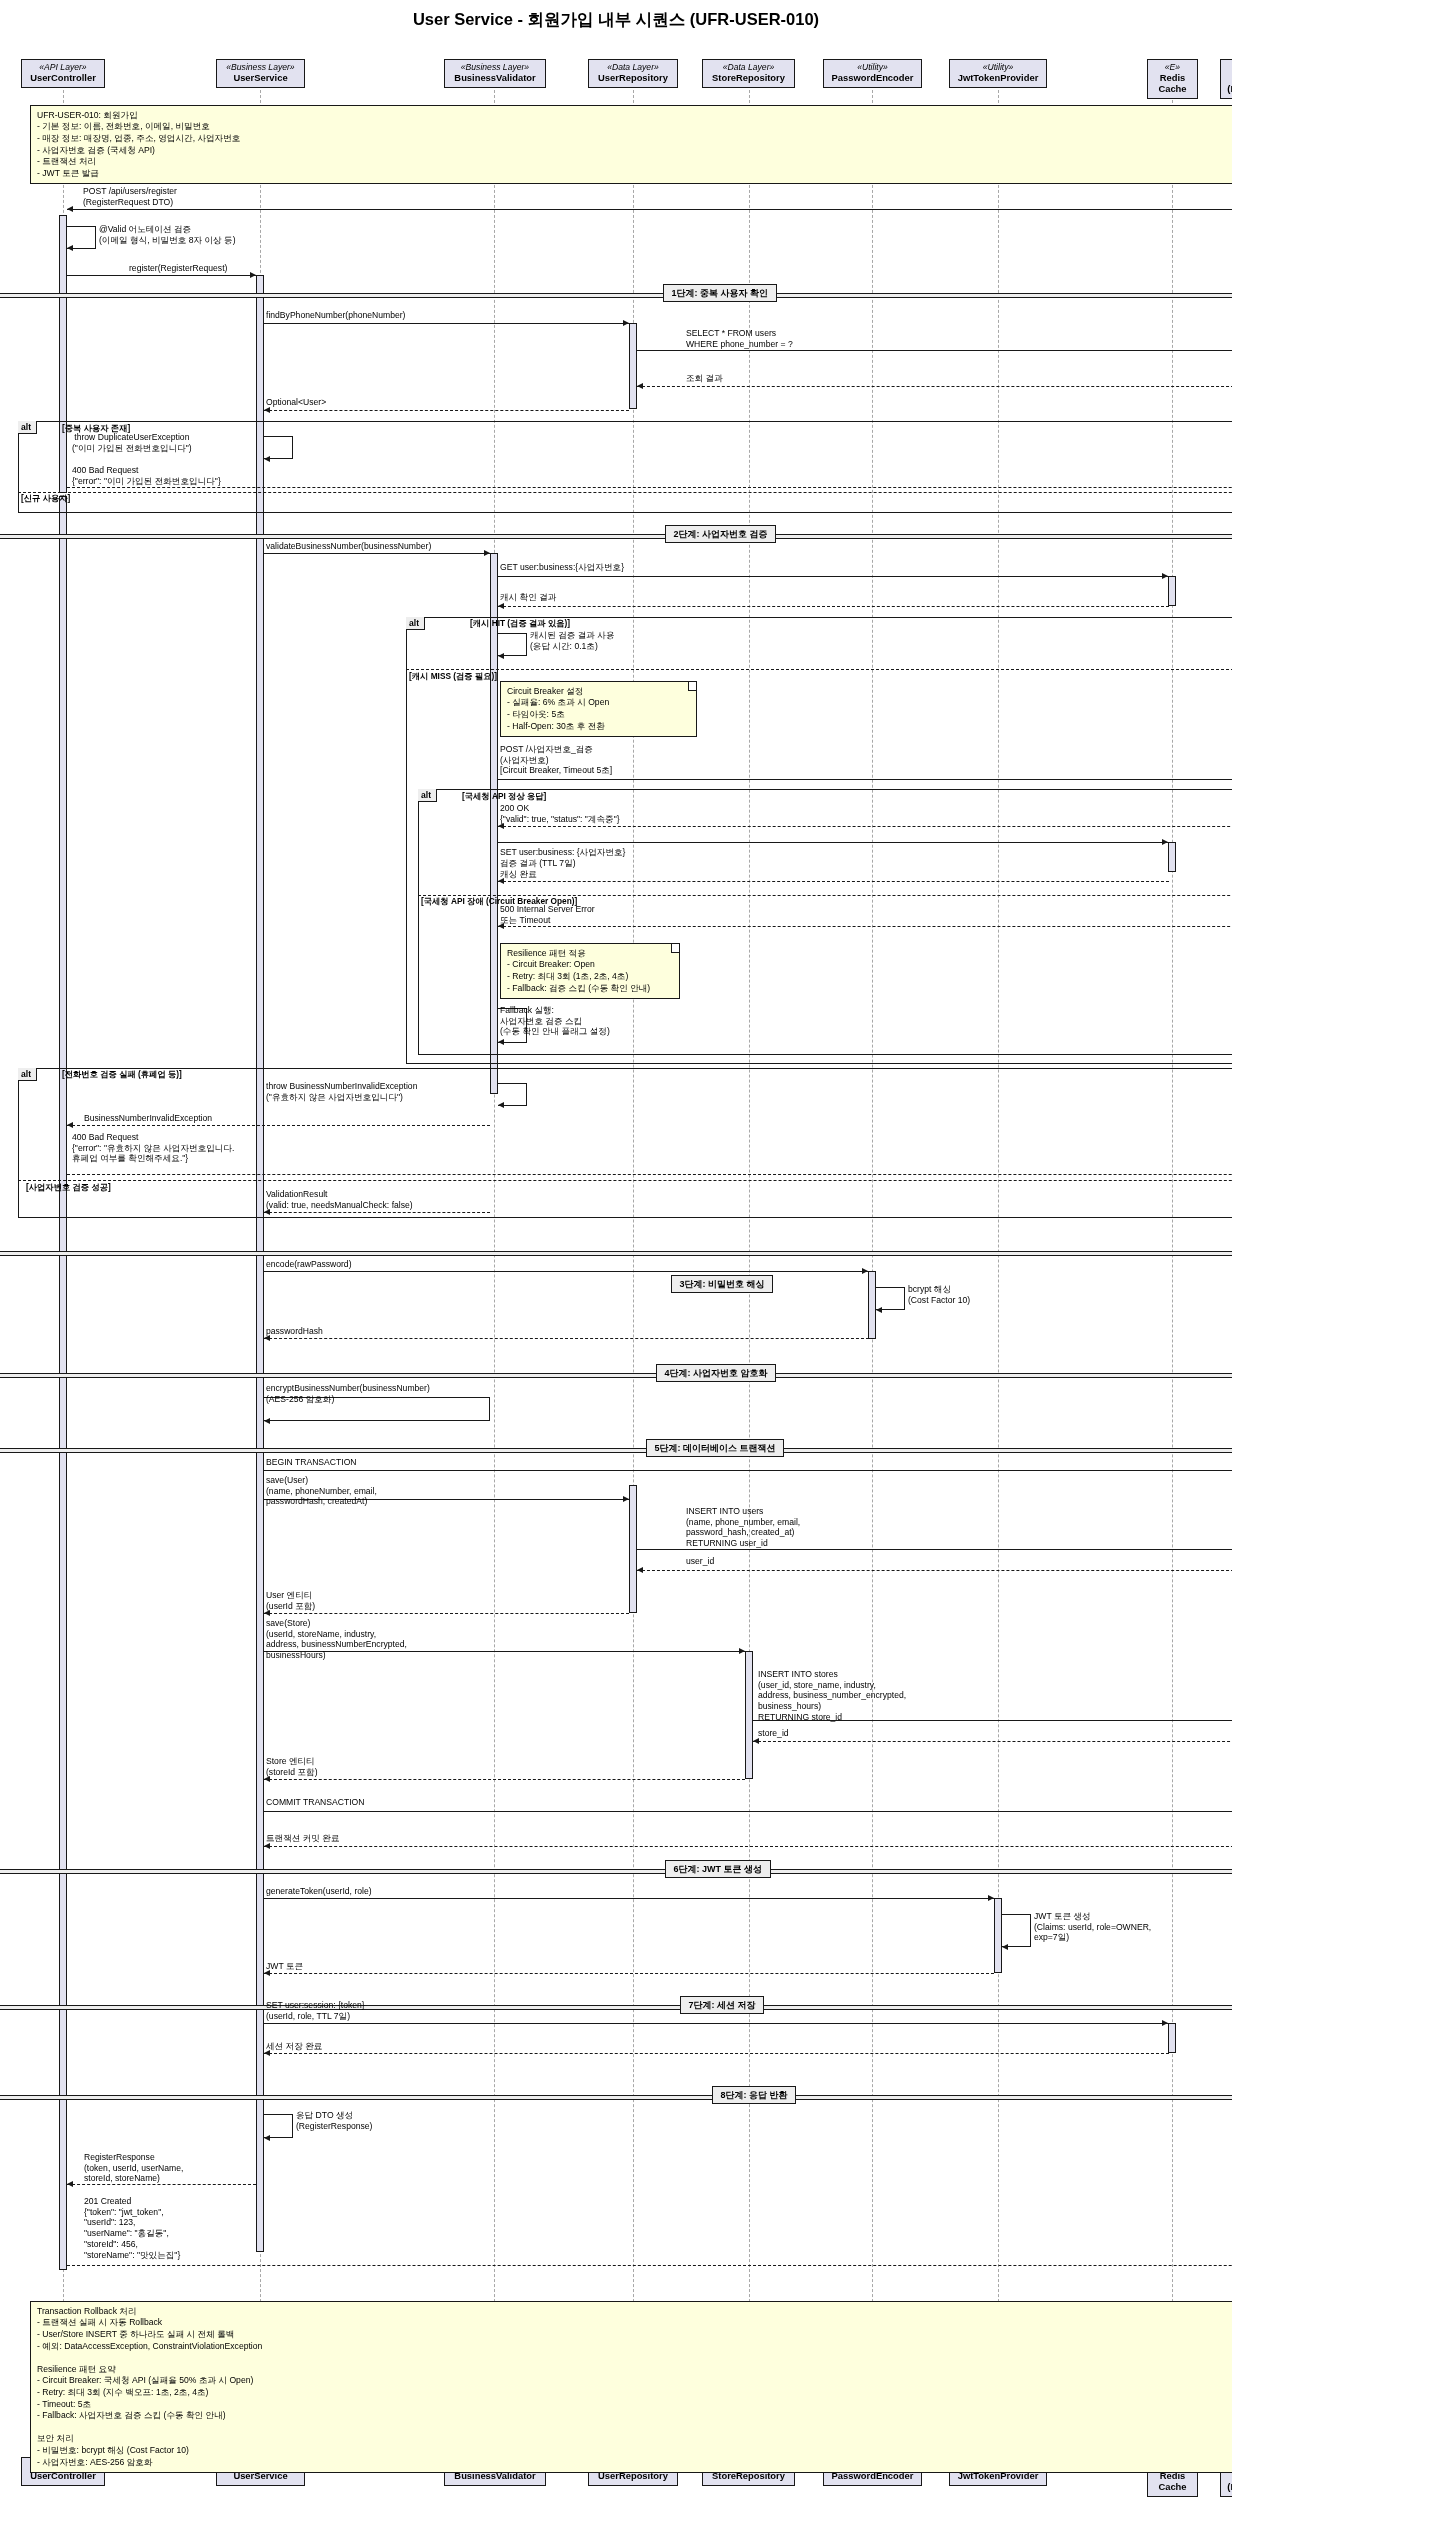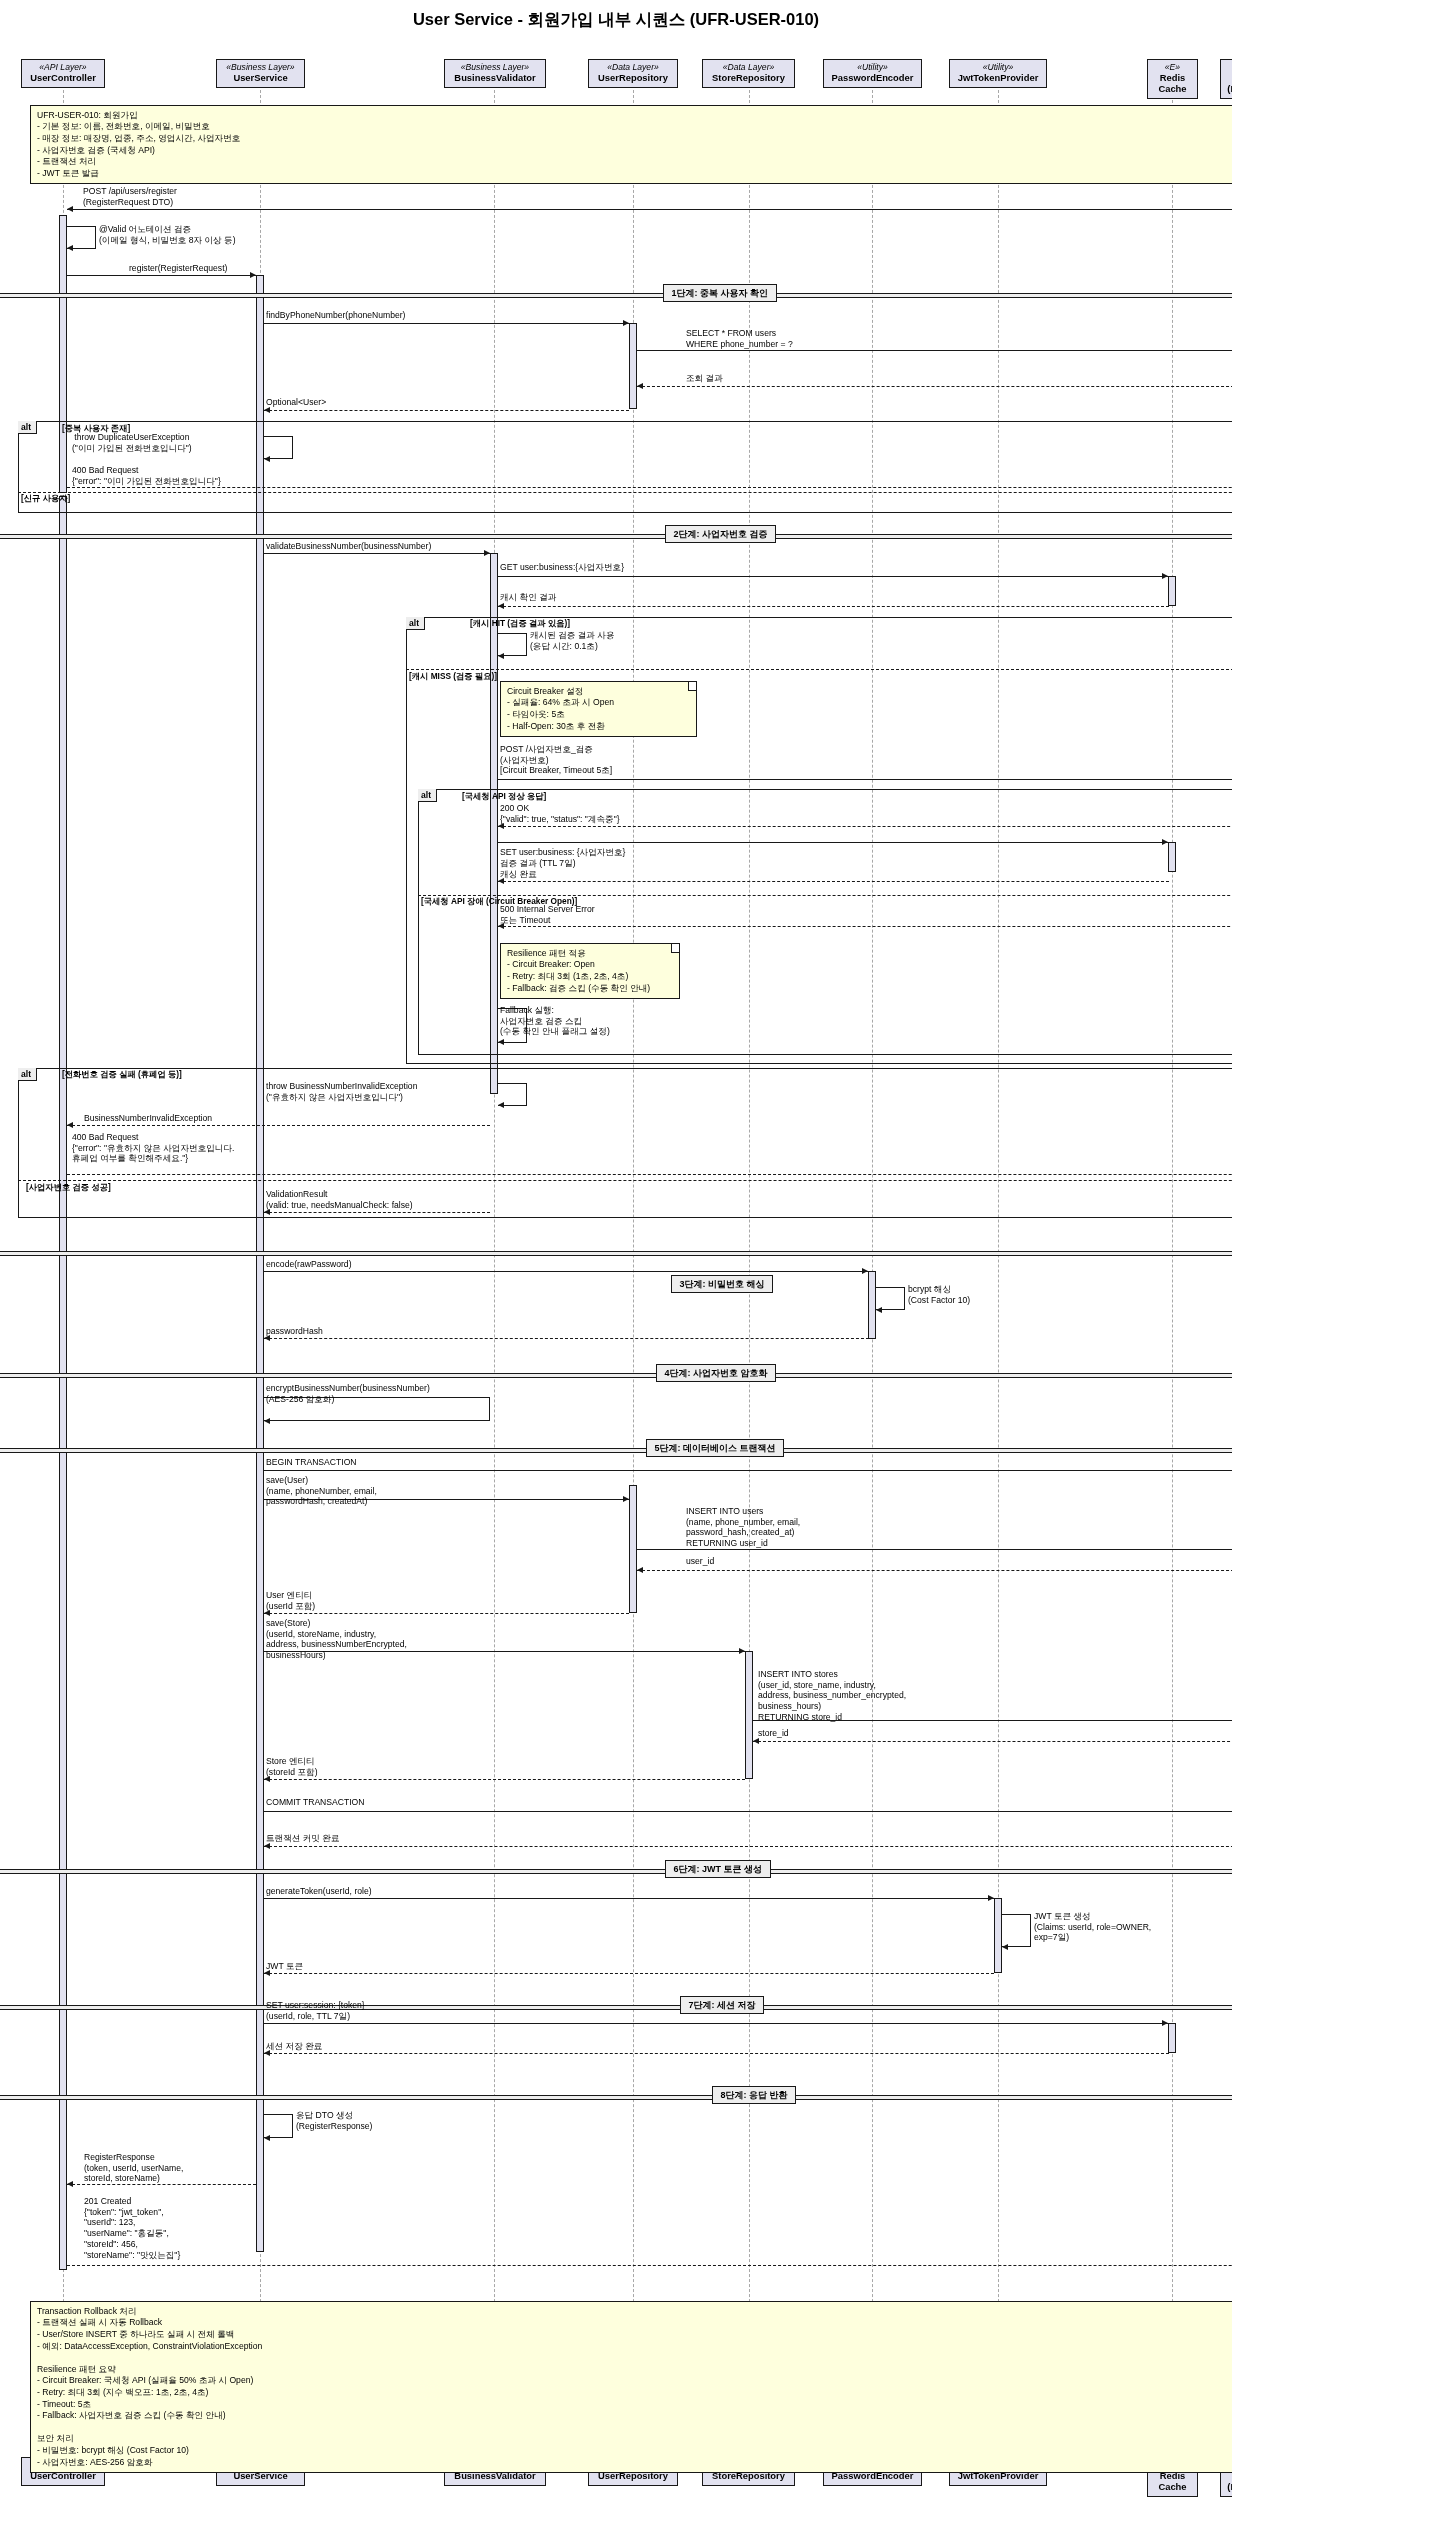--- a/index.html
+++ b/index.html
@@ -391,21 +391,21 @@
   <div class="frame-cond" style="left:470px; top:618px;">[캐시 HIT (검증 결과 있음)]</div>
   <div class="frame-divider" style="left:406px; top:669px; width:993px;"></div>
   <div class="frame-cond" style="left:409px; top:671px;">[캐시 MISS (검증 필요)]</div>
 
   <div class="selfmsg" style="left:498px; top:633px; width:29px; height:22.6px;"></div>
   <div class="arrowhead left" style="left:498px; top:653px;"></div>
   <div class="msglabel" style="left:530px; top:630px;">캐시된 검증 결과 사용
 (응답 시간: 0.1초)</div>
 
   <div class="note bigcorner" style="left:500px; top:681px; width:197px;">Circuit Breaker 설정
-- 실패율: 64% 초과 시 Open
+- 실패율: 6% 초과 시 Open
 - 타임아웃: 5초
 - Half-Open: 30초 후 전환</div>
 
   <div class="msg" style="left:498px; top:779px; width:852px;"></div>
   <div class="arrowhead right" style="left:1344px; top:776px;"></div>
   <div class="msglabel" style="left:500px; top:744px;">POST /사업자번호_검증
 (사업자번호)
 [Circuit Breaker, Timeout 5초]</div>
 
   <div class="frame" style="left:418px; top:789px; width:977px; height:266px;"></div>

